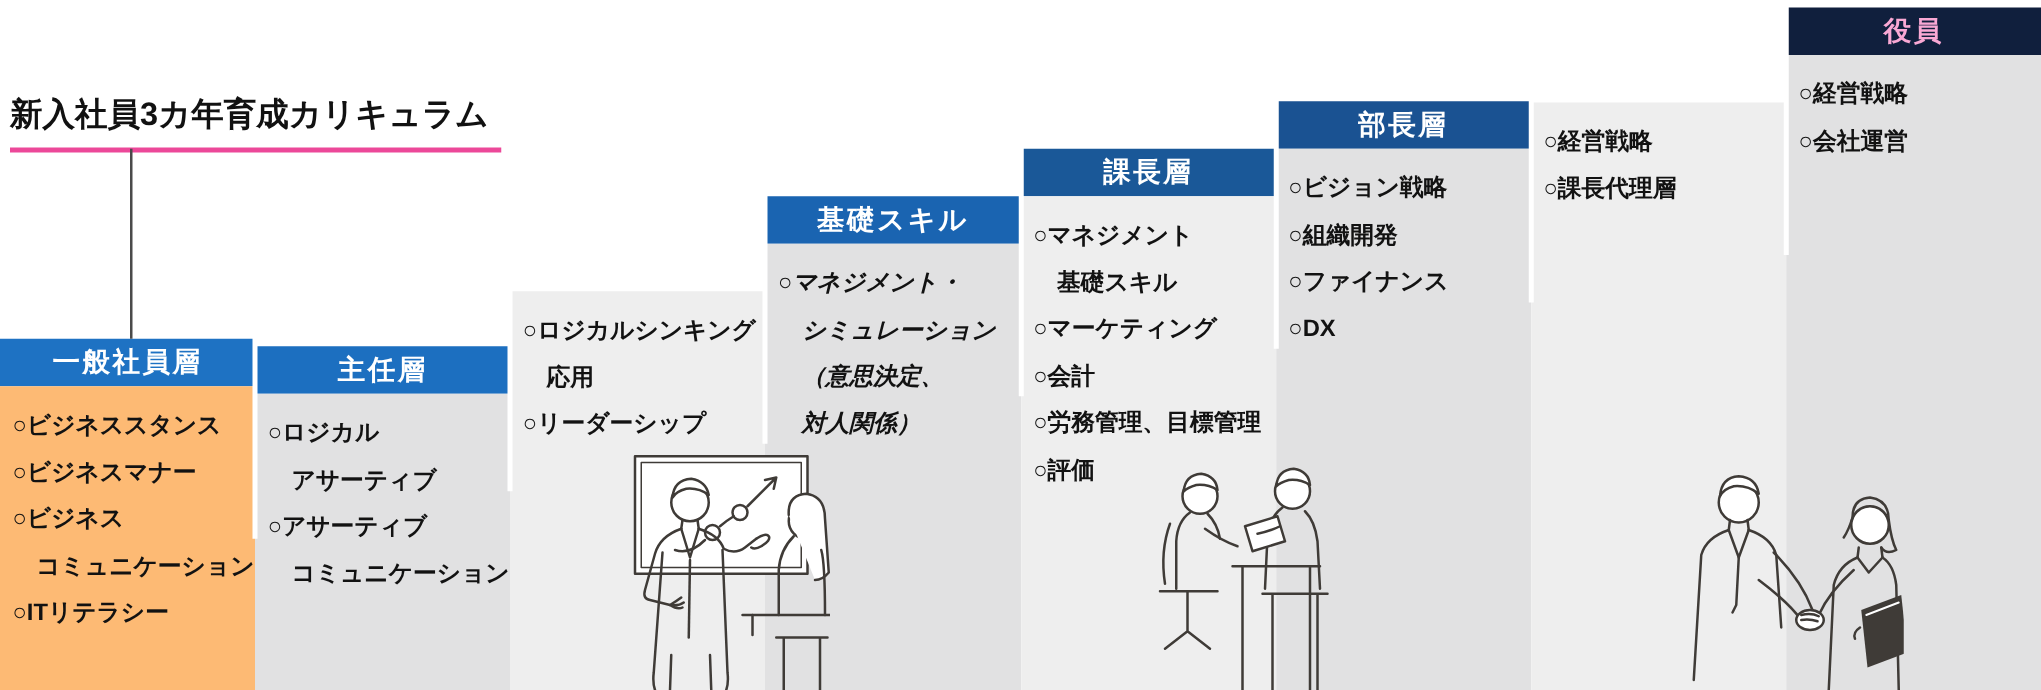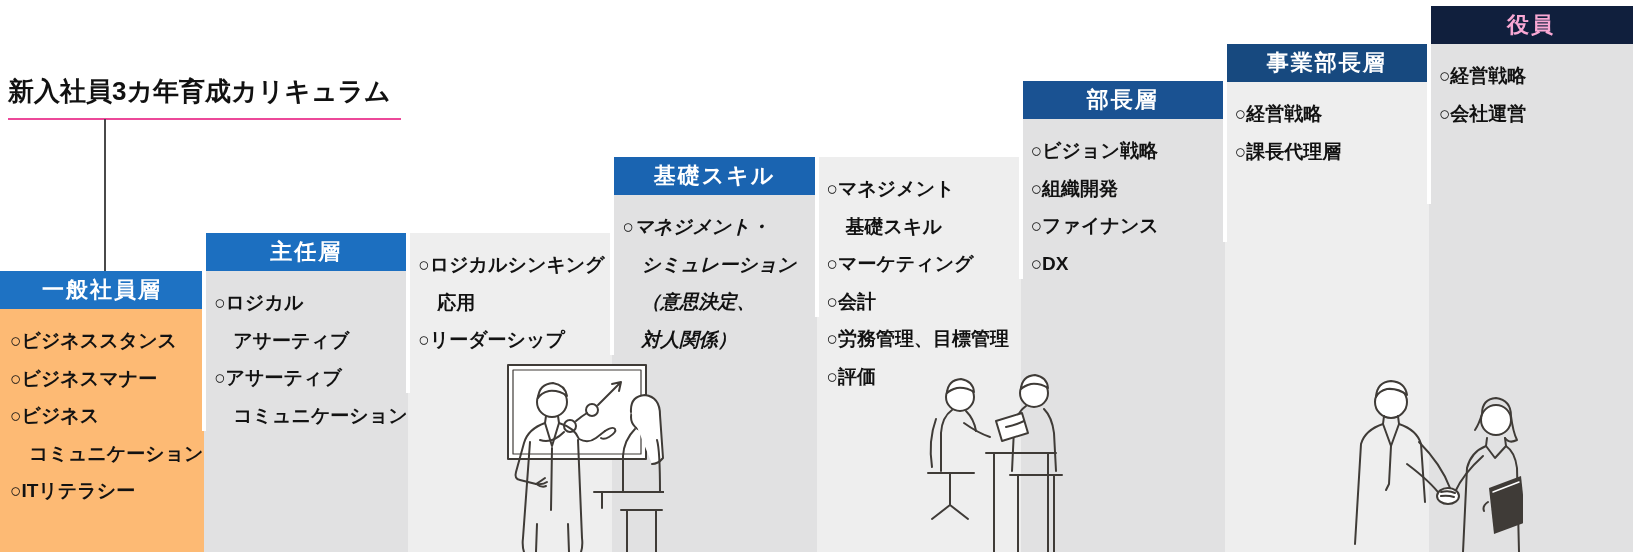--- a/index.html
+++ b/index.html
@@ -19,21 +19,21 @@
   }
   .line{
     font-size:19px;font-weight:bold;line-height:37.5px;
     color:#121212;white-space:nowrap;
   }
   .line.cont{padding-left:19px;}
   .gutter{position:absolute;top:0;width:4px;background:#fff;z-index:3;}
   .title{
     position:absolute;left:8px;top:74px;z-index:4;
     font-size:26px;font-weight:bold;color:#111;
-    padding:0 10px 9px 0;border-bottom:2px solid #ec4899;
+    padding:0 10px 9px 0;border-bottom:4px solid #ec4899;
     white-space:nowrap;
   }
   .connector{position:absolute;left:104px;top:119px;width:2px;height:152px;background:#4a4a4a;z-index:4;}
   .illus{position:absolute;z-index:2;}
   .illus svg{display:block;}
 </style>
 </head>
 <body>
 
 <div id="stage">
@@ -121,21 +121,21 @@
 <div class="col" style="left: 0%;">
       <div class="col-head" style="top: 271px; background: rgb(30, 114, 195); color: rgb(255, 255, 255);">一般社員層</div>
       <div class="col-body" style="top: 309px; background: #fdba74;">
         <div class="line">○ビジネススタンス</div>
         <div class="line">○ビジネスマナー</div>
         <div class="line">○ビジネス</div>
         <div class="line cont">コミュニケーション</div>
         <div class="line">○ITリテラシー</div>
       </div>
     </div>
-    <div class="col" style="left: 12.5%;">
+    <div class="col" style="left: 12.5%; margin-top: 44px;">
       <div class="col-head" style="top: 233px; background: rgb(28, 111, 192); color: rgb(255, 255, 255);">主任層</div>
       <div class="col-body" style="top: 271px; background: rgb(225, 225, 226);">
         <div class="line">○ロジカル</div>
         <div class="line cont">アサーティブ</div>
         <div class="line">○アサーティブ</div>
         <div class="line cont">コミュニケーション</div>
       </div>
     </div>
     <div class="gutter" style="left: calc(12.5% - 2px); height: 431px;"></div>
     <div class="col" style="left: 25%;">
@@ -150,20 +150,21 @@
       <div class="col-head" style="top: 157px; background: rgb(26, 100, 177); color: rgb(255, 255, 255);">基礎スキル</div>
       <div class="col-body" style="top: 195px; background: rgb(225, 225, 226); font-style: italic;">
         <div class="line">○マネジメント・</div>
         <div class="line cont">シミュレーション</div>
         <div class="line cont">（意思決定、</div>
         <div class="line cont">対人関係）</div>
       </div>
     </div>
     <div class="gutter" style="left: calc(37.5% - 2px); height: 355px;"></div>
     <div class="col" style="left: 50%;">
+      <div class="col-head" style="top: 119px; background: rgb(26, 88, 152); color: rgb(255, 255, 255);">課長層</div>
       <div class="col-body" style="top: 157px; background: rgb(238, 238, 238);">
         <div class="line">○マネジメント</div>
         <div class="line cont">基礎スキル</div>
         <div class="line">○マーケティング</div>
         <div class="line">○会計</div>
         <div class="line">○労務管理、目標管理</div>
         <div class="line">○評価</div>
       </div>
     </div>
     <div class="gutter" style="left: calc(50% - 2px); height: 317px;"></div>
@@ -171,21 +172,20 @@
       <div class="col-head" style="top: 81px; background: rgb(26, 82, 146); color: rgb(255, 255, 255);">部長層</div>
       <div class="col-body" style="top: 119px; background: rgb(225, 225, 226);">
         <div class="line">○ビジョン戦略</div>
         <div class="line">○組織開発</div>
         <div class="line">○ファイナンス</div>
         <div class="line">○DX</div>
       </div>
     </div>
     <div class="gutter" style="left: calc(62.5% - 2px); height: 279px;"></div>
     <div class="col" style="left: 75%;">
-      <div class="col-head" style="top: 44px; background: rgb(23, 73, 127); color: rgb(255, 255, 255);">事業部長層</div>
       <div class="col-body" style="top: 82px; background: rgb(238, 238, 238);">
         <div class="line">○経営戦略</div>
         <div class="line">○課長代理層</div>
       </div>
     </div>
     <div class="gutter" style="left: calc(75% - 2px); height: 242px;"></div>
     <div class="col" style="left: 87.5%;">
       <div class="col-head" style="top: 6px; background: rgb(16, 31, 61); color: #f9a8d4;">役員</div>
       <div class="col-body" style="top: 44px; background: rgb(225, 225, 226);">
         <div class="line">○経営戦略</div>

